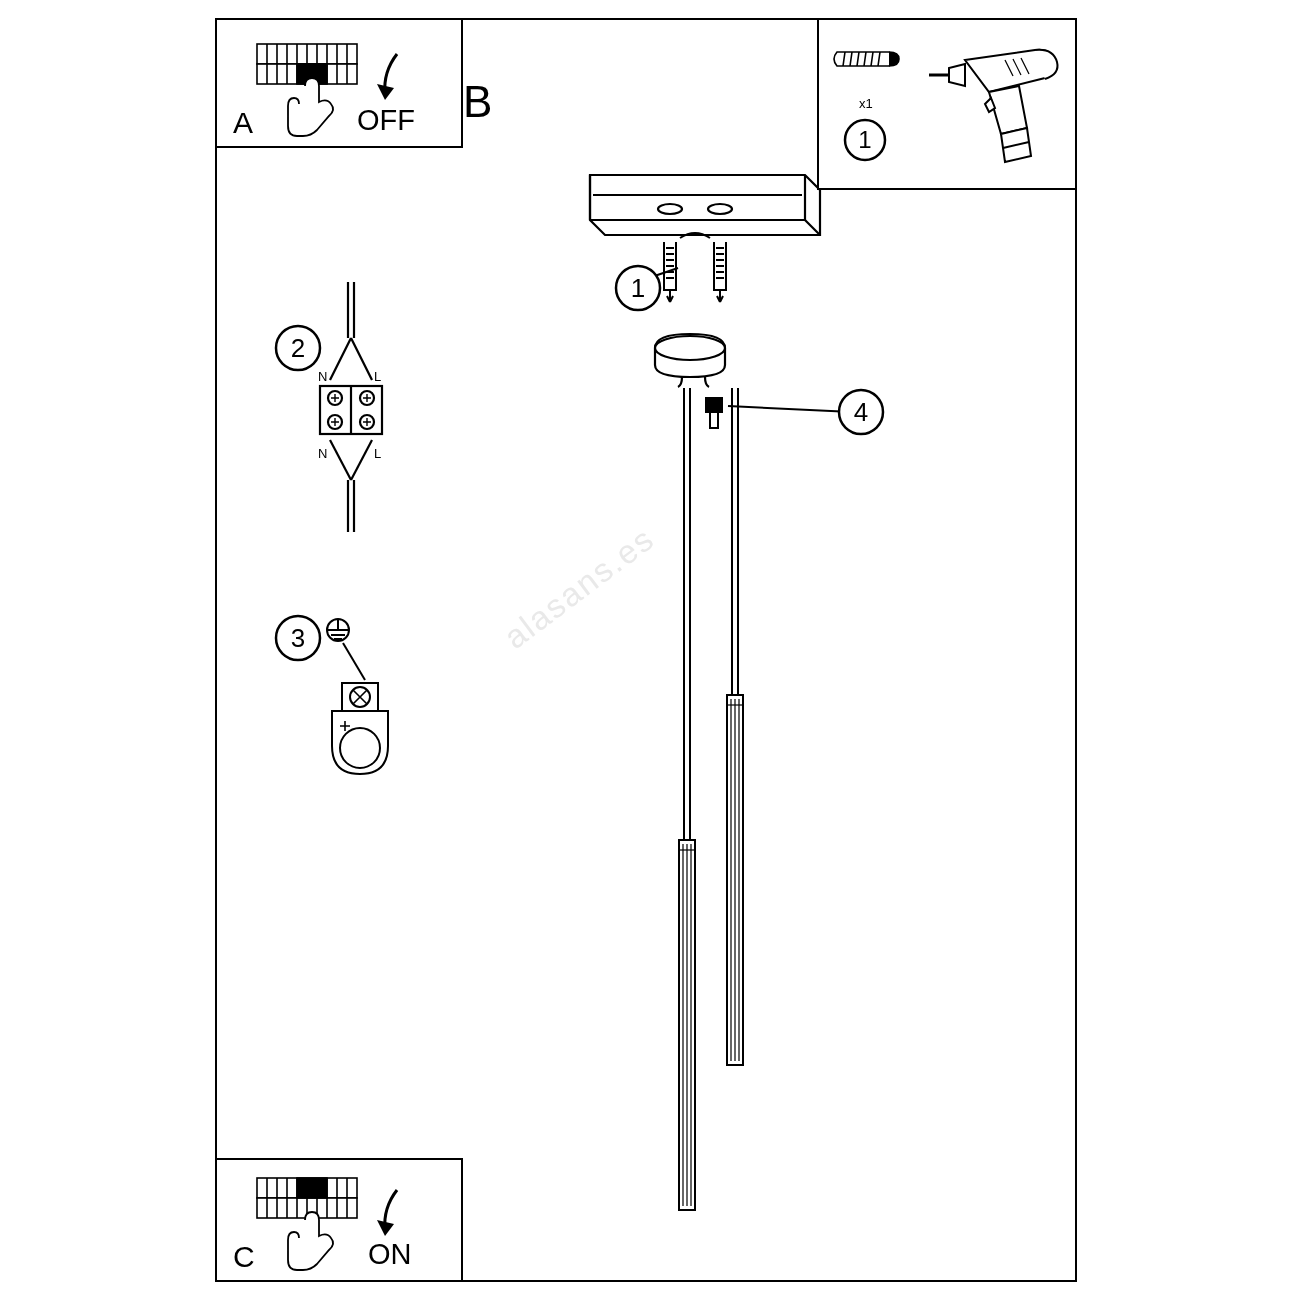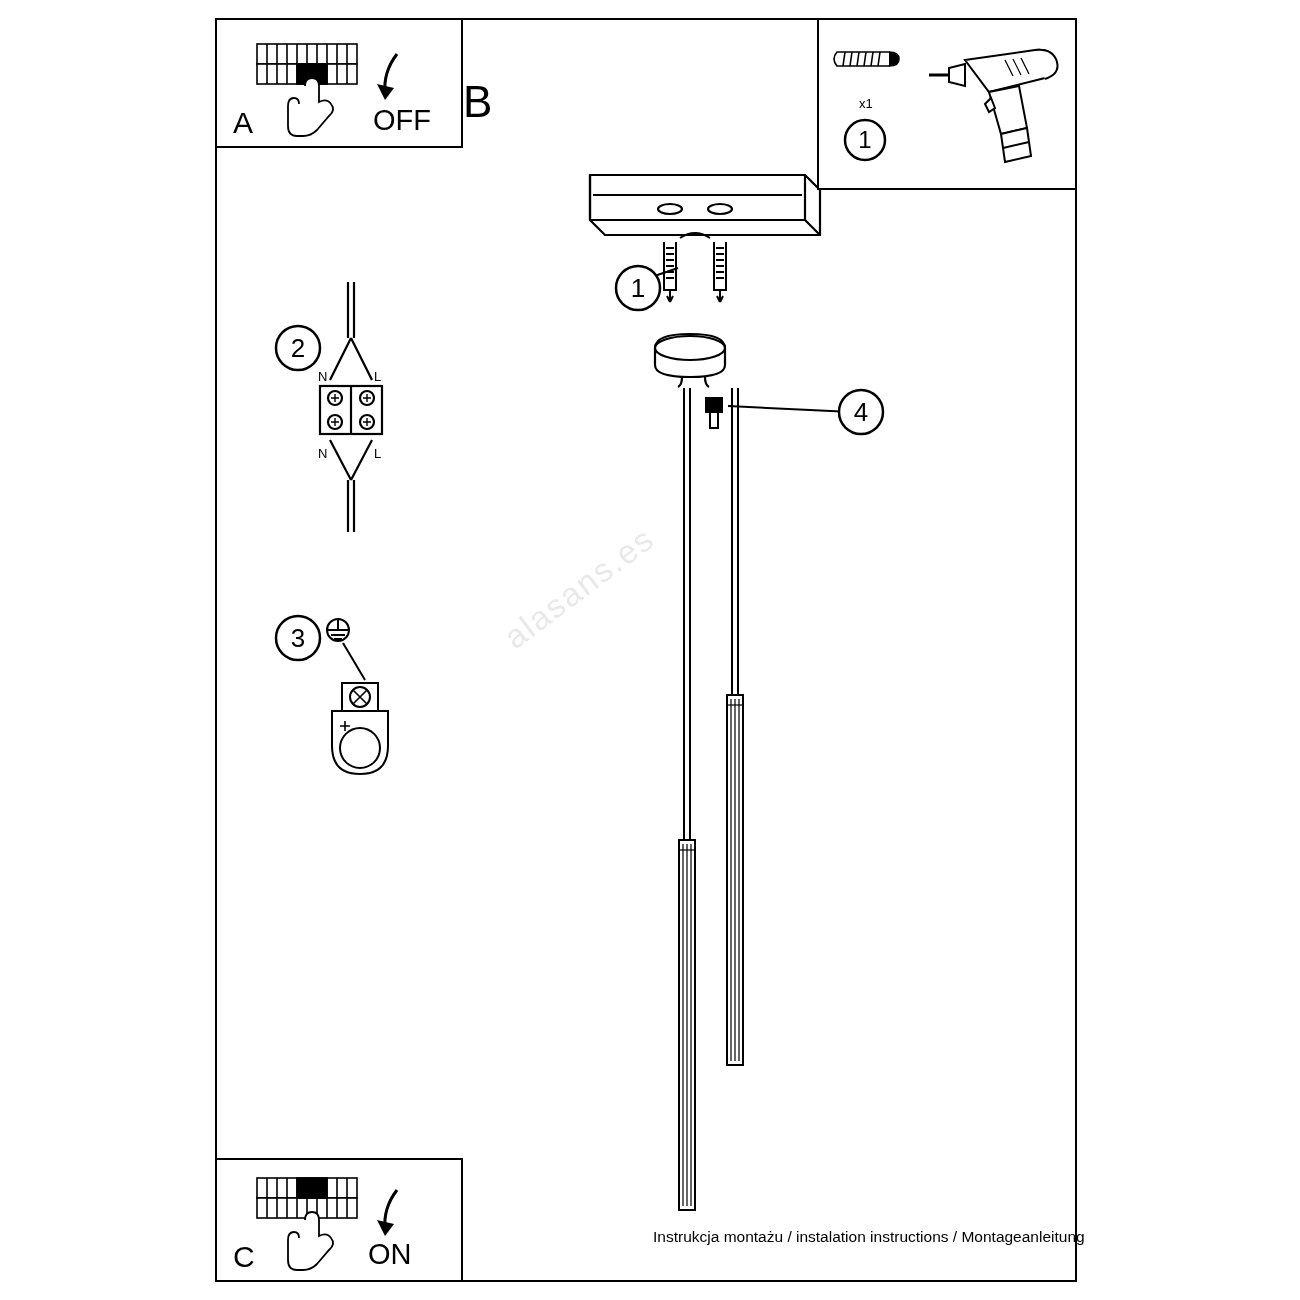--- a/index.html
+++ b/index.html
@@ -274,21 +274,21 @@
           <path d="M68 56 q0 -8 7 -8 q7 0 7 8 l0 16 q8 -4 12 2 q5 6 -2 12 l-12 14 q-6 6 -14 6 l-6 0 q-9 0 -9 -10 l0 -20 q0 -8 6 -8 q5 0 5 6" fill="#fff" stroke-width="1.8"></path>
         </g>
       </svg>
     </div>
     <div class="abs" style="left:150px; top:30px;">
       <svg width="46" height="62" viewBox="0 0 46 62">
         <path d="M30 4 q-14 18 -12 40" fill="none" stroke="#000" stroke-width="3"></path>
         <path d="M18 50 L10 34 L27 38 Z" fill="#000"></path>
       </svg>
     </div>
-    <div class="abs" style="left:156px; top:86px;">
+    <div class="abs" style="left:140px; top:86px;">
       <span class="label-onoff">OFF</span>
     </div>
   </div>
 
   <div class="abs" id="panel-c">
     <div class="abs" style="left:16px; top:82px;">
       <span class="label-letter">C</span>
     </div>
     <div class="abs" style="left:20px; top:8px;">
       <svg width="140" height="110" viewBox="0 0 140 110">
@@ -351,17 +351,14 @@
           <path d="M64 60 L58 66 L62 74 L68 70 Z"></path>
 
           <line x1="78" y1="22" x2="86" y2="38" stroke-width="1.2"></line>
           <line x1="86" y1="21" x2="94" y2="37" stroke-width="1.2"></line>
           <line x1="94" y1="20" x2="102" y2="36" stroke-width="1.2"></line>
         </g>
       </svg>
     </div>
   </div>
 
-  <div class="abs" style="left:653px; top:1225px;">
-    <span class="footer-text">Instrukcja montażu / instalation instructions / Montageanleitung</span>
-  </div>
 
 </div>
 
 </body></html>

